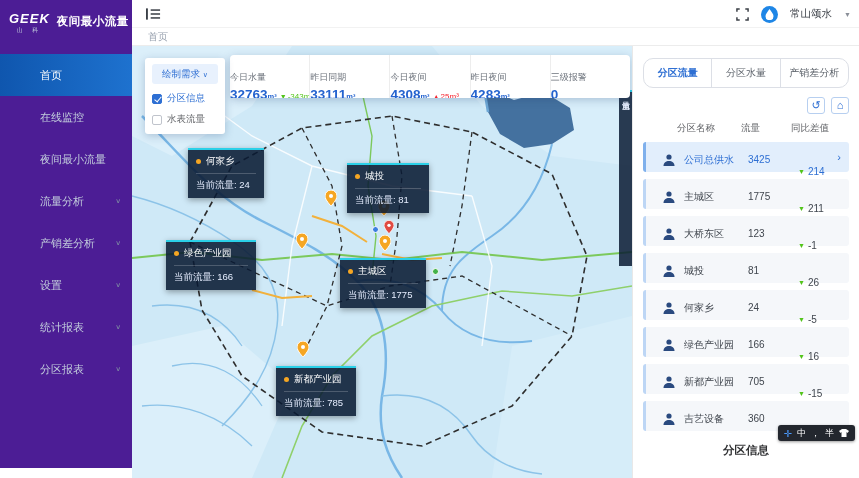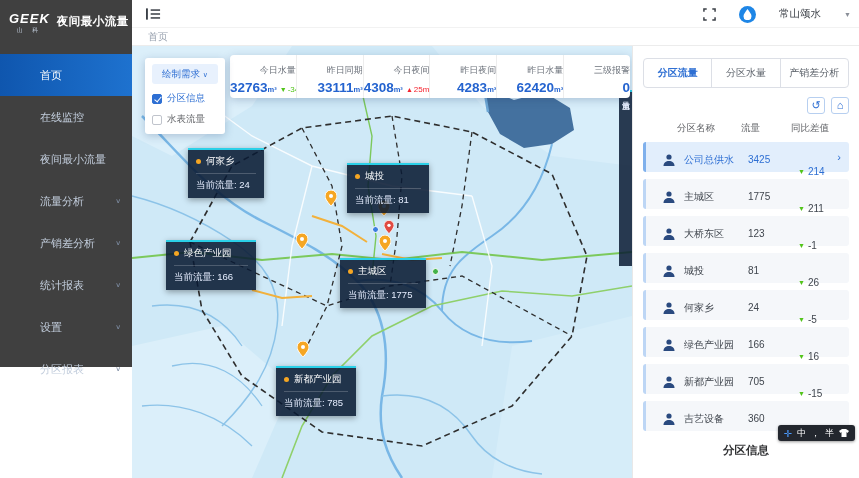--- a/index.html
+++ b/index.html
@@ -1,46 +1,46 @@
 <!DOCTYPE html>
 <html><head>
 <meta charset="utf-8">
 <style>
   * { box-sizing: border-box; margin: 0; padding: 0; }
   html,body { width:859px; height:478px; overflow:hidden; font-family:"Liberation Sans","DejaVu Sans",sans-serif; background:#fff; position:relative; }
 
   
-  .sidebar { position:absolute; left:0; top:0; width:132px; height:367px; background:#404040; z-index:30; }
+  .sidebar { position:absolute; left:0; top:0; width:132px; height:468px; background:#4c1d95; z-index:30; }
   .logo { height:42px; display:flex; align-items:center; gap:7px; padding-left:9px; }
   .logo-mark { text-align:center; line-height:1; }
   .logo-geek { color:#fff; font-weight:bold; font-size:13px; letter-spacing:1px; font-style:italic; }
   .logo-sub { color:#c3cedd; font-size:6px; letter-spacing:4px; display:block; margin-top:1px; }
   .logo-title { color:#fff; font-size:11.5px; font-weight:bold; letter-spacing:.5px; }
   .menu { margin-top:12px; }
   .menu-item { height:42px; line-height:42px; padding-left:40px; font-size:11px; color:#c2cddc; position:relative; cursor:pointer; white-space:nowrap; }
   .menu-item.active { background:linear-gradient(90deg,#0f56ae,#1e72cf); color:#fff; }
   .menu-item .chev { position:absolute; right:11px; top:0; font-size:8px; color:#7e8da3; transform:scaleY(.8); }
 
   
   .main-header { position:absolute; left:132px; top:0; width:727px; height:28px; background:#fff; border-bottom:1px solid #f2f2f2; z-index:25; }
   .collapse-btn { position:absolute; left:14px; top:7px; width:15px; height:14px; cursor:pointer; }
-  .header-right { position:absolute; right:8px; top:0; height:28px; display:flex; align-items:center; gap:23px; }
+  .header-right { position:absolute; right:8px; top:0; height:28px; display:flex; align-items:center; gap:12px; }
   .fs-icon { width:13px; height:13px; cursor:pointer; }
   .avatar { width:17px; height:17px; border-radius:50%; background:#1e86e6; display:flex; align-items:center; justify-content:center; cursor:pointer; }
   .user-name { font-size:10.5px; color:#3a3f46; cursor:pointer; }
   .user-caret { font-size:7px; color:#8a8f98; }
   .breadcrumb-bar { position:absolute; left:132px; top:28px; width:727px; height:18px; background:#fff; border-bottom:1px solid #ececec; font-size:10px; color:#9aa3b0; line-height:17px; padding-left:16px; z-index:24; }
 
   
   .map-wrap { position:absolute; left:132px; top:46px; width:500px; height:432px; background:#cfe9f7; overflow:hidden; }
   .map-svg { position:absolute; left:0; top:0; }
 
   
   .stats-bar { position:absolute; left:98px; top:9px; width:400px; height:43px; background:#fff; border-radius:4px; box-shadow:0 2px 8px rgba(30,60,110,.25); display:flex; z-index:10; }
-  .stat { flex:1; text-align:right; padding-top:9px; border-right:1px solid #ededed; overflow:hidden; }
+  .stat { flex:1; text-align:left; padding-top:16px; border-right:1px solid #ededed; overflow:hidden; }
   .stat:last-child { border-right:none; }
   .stat-label { font-size:9px; color:#6d737c; white-space:nowrap; }
   .stat-valrow { margin-top:3px; white-space:nowrap; font-size:0; }
   .stat-value { font-size:13.5px; font-weight:bold; color:#2463cf; }
   .stat-unit { font-size:7.5px; color:#2463cf; font-weight:bold; }
   .arr { font-size:7px; margin-left:3px; }
   .delta { font-size:8px; margin-left:1px; }
   .green { color:#52c41a; } .red { color:#f5222d; }
 
   
@@ -57,21 +57,21 @@
   .map-tooltip { position:absolute; background:rgba(9,26,51,.88); border-top:2px solid #2bd0e8; color:#fff; padding:5px 8px 6px; z-index:8; box-shadow:0 2px 6px rgba(0,0,0,.35); }
   .tt-title { display:flex; align-items:center; gap:5px; font-size:9.5px; padding-bottom:5px; border-bottom:1px solid rgba(255,255,255,.2); white-space:nowrap; }
   .tt-dot { width:5px; height:5px; border-radius:50%; background:#f5a623; flex:none; }
   .tt-value { font-size:9.5px; color:#e6eeff; margin-top:5px; white-space:nowrap; }
   .edge-tooltip { position:absolute; left:487px; top:44px; width:13px; height:176px; background:rgba(9,26,51,.85); border-top:2px solid #2bd0e8; overflow:hidden; color:#e6eeff; font-size:8px; writing-mode:vertical-rl; padding:3px 2px; z-index:8; }
   .pin { position:absolute; transform:translate(-50%,-100%); z-index:7; }
   .dot-marker { position:absolute; width:7px; height:7px; border-radius:50%; border:1.5px solid #fff; z-index:7; }
 
   
   .panel { position:absolute; left:632px; top:46px; width:227px; height:432px; background:#fff; border-left:1px solid #e8e8e8; padding:12px 10px 0; z-index:20; }
-  .tabs { display:flex; border:1px solid #dcdfe6; border-radius:4px; overflow:hidden; height:30px; background:#fff; }
+  .tabs { display:flex; border:1px solid #dcdfe6; border-radius:10px; overflow:hidden; height:30px; background:#fff; }
   .tab { flex:1; text-align:center; line-height:28px; font-size:10px; color:#5a6068; border-right:1px solid #dcdfe6; cursor:pointer; white-space:nowrap; }
   .tab:last-child { border-right:none; }
   .tab.active { color:#2e6fd3; font-weight:bold; }
   .icon-row { display:flex; justify-content:flex-end; gap:6px; margin:9px 0 2px; }
   .icon-btn { width:18px; height:17px; border:1px solid #b7cff0; border-radius:3px; color:#2e6fd3; font-size:11px; line-height:15px; text-align:center; background:#fff; cursor:pointer; }
   .table-head { display:grid; grid-template-columns:64px 50px auto; padding:6px 0 7px 34px; font-size:9.5px; color:#606266; }
   .t-row { display:grid; grid-template-columns:22px 64px 50px auto; align-items:center; height:30px; background:#f5f7fa; border-radius:3px; border-left:3px solid #bdd6f5; margin-bottom:7px; padding-left:16px; font-size:10px; color:#40464e; position:relative; cursor:pointer; }
   .t-row.sel { background:#e2eefc; border-left-color:#7fb0ec; }
   .t-row.sel .r-name, .t-row.sel .r-flow, .t-row.sel .r-diff { color:#2e6fd3; }
   .r-icon { width:14px; height:14px; }
@@ -96,22 +96,22 @@
       <span class="logo-sub">山 科</span>
     </div>
     <div class="logo-title">夜间最小流量</div>
   </div>
   <div class="menu">
     <div class="menu-item active"><span>首页</span></div>
     <div class="menu-item"><span>在线监控</span></div>
     <div class="menu-item"><span>夜间最小流量</span></div>
     <div class="menu-item"><span>流量分析</span><span class="chev">∨</span></div>
     <div class="menu-item"><span>产销差分析</span><span class="chev">∨</span></div>
+    <div class="menu-item"><span>设置</span><span class="chev">∨</span></div>
     <div class="menu-item"><span>统计报表</span><span class="chev">∨</span></div>
-    <div class="menu-item"><span>设置</span><span class="chev">∨</span></div>
     <div class="menu-item"><span>分区报表</span><span class="chev">∨</span></div>
   </div>
 </div>
 
 <div class="main-header">
   <svg class="collapse-btn" viewBox="0 0 16 14">
     <rect x="0" y="1" width="2" height="12" fill="#3a3f46"></rect>
     <rect x="5" y="2" width="10" height="1.6" fill="#3a3f46"></rect>
     <rect x="5" y="6.2" width="10" height="1.6" fill="#3a3f46"></rect>
     <rect x="5" y="10.4" width="10" height="1.6" fill="#3a3f46"></rect>
@@ -176,24 +176,20 @@
     </div>
     <div class="stat">
       <div class="stat-label">今日夜间</div>
       <div class="stat-valrow"><span class="stat-value">4308</span><span class="stat-unit">m³</span><span class="arr red">▲</span><span class="delta red">25m³</span></div>
     </div>
     <div class="stat">
       <div class="stat-label">昨日夜间</div>
       <div class="stat-valrow"><span class="stat-value">4283</span><span class="stat-unit">m³</span></div>
     </div>
     <div class="stat">
-      <div class="stat-label">昨日水量</div>
-      <div class="stat-valrow"><span class="stat-value">62420</span><span class="stat-unit">m³</span></div>
-    </div>
-    <div class="stat">
       <div class="stat-label">三级报警</div>
       <div class="stat-valrow"><span class="stat-value">0</span></div>
     </div>
   </div>
 
   <div class="map-controls">
     <div class="draw-btn"><span>绘制需求</span> <span class="draw-caret">∨</span></div>
     <div class="chk-row">
       <span class="chk checked"></span>
       <span class="chk-label-on">分区信息</span>

